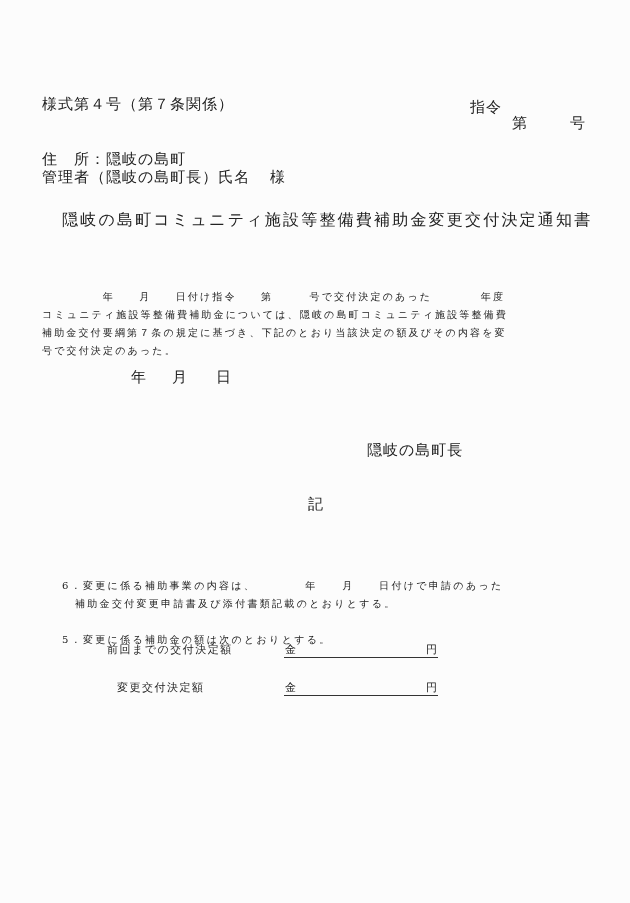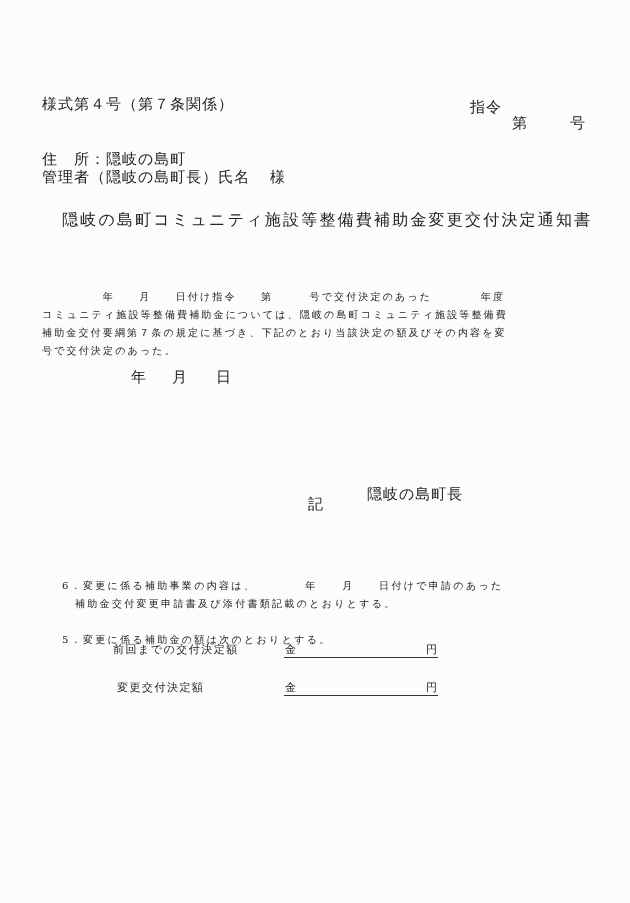--- a/index.html
+++ b/index.html
@@ -43,32 +43,32 @@
     <div class="body-line" style="top:298px;">補助金交付要綱第７条の規定に基づき、下記のとおり当該決定の額及びその内容を変</div>
     <div class="body-line" style="top:316px;">号で交付決定のあった。</div>
   </div>
 
   <div>
     <span class="t" style="left:131px; top:370px;">年</span>
     <span class="t" style="left:172px; top:370px;">月</span>
     <span class="t" style="left:216px; top:370px;">日</span>
   </div>
 
-  <div class="t" style="left:367px; top:443px;margin-top:44px;">隠岐の島町長</div>
+  <div class="t" style="left:367px; top:443px;">隠岐の島町長</div>
 
   <div class="t" style="left:308px; top:497px;">記</div>
 
   <div>
     <div class="body-line" style="left:62px; top:551px; letter-spacing:2.3px;">6．変更に係る補助事業の内容は、　　　　年　　月　　日付けで申請のあった</div>
     <div class="body-line" style="left:75px; top:569px; letter-spacing:2.3px;">補助金交付変更申請書及び添付書類記載のとおりとする。</div>
     <div class="body-line" style="left:62px; top:605px; letter-spacing:2.3px;">5．変更に係る補助金の額は次のとおりとする。</div>
   </div>
 
   <div>
-    <div class="amount" style="left:113px; top:643px;text-align:right;">前回までの交付決定額</div>
+    <div class="amount" style="left:107px; top:643px;text-align:right;">前回までの交付決定額</div>
     <div class="uline" style="top:643px;">
       <span class="kin">金</span>
       <span class="en">円</span>
     </div>
 
     <div class="amount" style="left:117px; top:681px;">変更交付決定額</div>
     <div class="uline" style="top:681px;">
       <span class="kin">金</span>
       <span class="en">円</span>
     </div>

